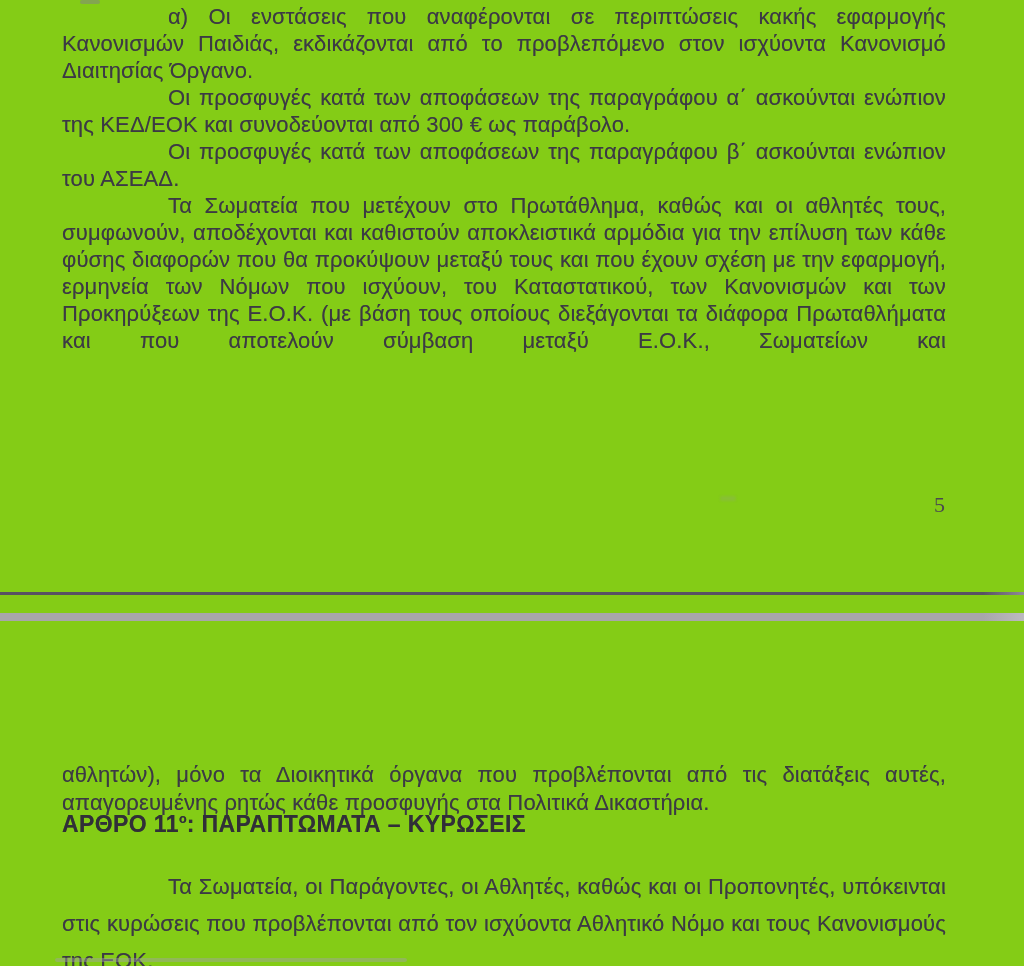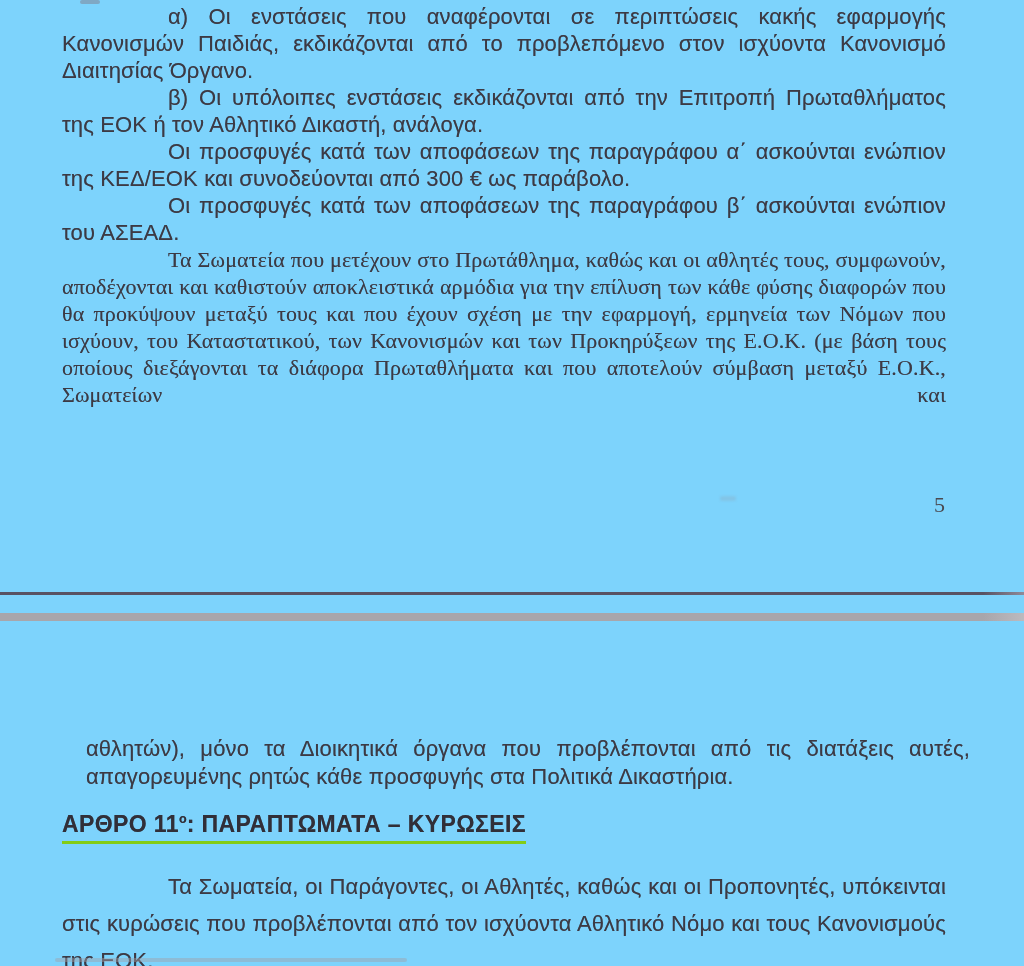--- a/index.html
+++ b/index.html
@@ -4,43 +4,43 @@
 <style>
   html, body {
     margin: 0;
     padding: 0;
     background: #ffffff;
   }
   .page {
     position: relative;
     width: 1024px;
     height: 966px;
-    background: #7dd3fc;
+    background: #84cc16;
     overflow: hidden;
     font-family: "Liberation Sans", sans-serif;
     color: #3c3a44;
   }
   p { margin: 0; }
 
   .body-text {
     position: absolute;
     left: 62px;
     width: 884px;
     font-size: 22px;
     line-height: 27px;
     letter-spacing: 0.15px;
     text-align: justify;
     text-shadow: 0 0 0.6px rgba(70, 68, 80, 0.55);
   }
   .block-top { top: 3px; }
-  .block-continuation { top: 735px; line-height: 28px; margin-left: 24px; }
+  .block-continuation { top: 761px; line-height: 28px; }
   .block-final { top: 868px; line-height: 37px; }
 
   .indent { text-indent: 106px; }
-  .force-last { text-align-last: justify; font-family: Liberation Serif, serif; }
+  .force-last { text-align-last: justify; }
 
   .page-number {
     position: absolute;
     left: 934px;
     top: 492px;
     width: 26px;
     font-family: "Liberation Serif", serif;
     font-size: 22px;
     color: #4a4950;
     text-align: left;
@@ -94,21 +94,20 @@
 </style>
 </head>
 <body>
 
 <div class="page">
 
   <div class="artifact artifact-top"></div>
 
   <div class="body-text block-top">
     <p class="indent">α)  Οι ενστάσεις που αναφέρονται σε περιπτώσεις κακής εφαρμογής Κανονισμών Παιδιάς, εκδικάζονται από το προβλεπόμενο στον ισχύοντα Κανονισμό Διαιτησίας Όργανο.</p>
-    <p class="indent">β)  Οι υπόλοιπες ενστάσεις εκδικάζονται από την Επιτροπή Πρωταθλήματος της ΕΟΚ ή τον Αθλητικό Δικαστή, ανάλογα.</p>
     <p class="indent">Οι προσφυγές κατά των αποφάσεων της παραγράφου α΄ ασκούνται ενώπιον της ΚΕΔ/ΕΟΚ και συνοδεύονται από 300 € ως παράβολο.</p>
     <p class="indent">Οι προσφυγές κατά των αποφάσεων της παραγράφου β΄ ασκούνται ενώπιον του ΑΣΕΑΔ.</p>
     <p class="indent force-last">Τα Σωματεία που μετέχουν στο Πρωτάθλημα, καθώς και οι αθλητές τους, συμφωνούν, αποδέχονται και καθιστούν αποκλειστικά αρμόδια για την επίλυση των κάθε φύσης διαφορών που θα προκύψουν μεταξύ τους και που έχουν σχέση με την εφαρμογή, ερμηνεία των Νόμων που ισχύουν, του Καταστατικού, των Κανονισμών και των Προκηρύξεων της Ε.Ο.Κ. (με βάση τους οποίους διεξάγονται τα διάφορα Πρωταθλήματα και που αποτελούν σύμβαση μεταξύ Ε.Ο.Κ., Σωματείων και</p>
   </div>
 
   <div class="page-number">5</div>
 
   <div class="artifact artifact-mid"></div>
 
   <div class="divider-thin"></div>

